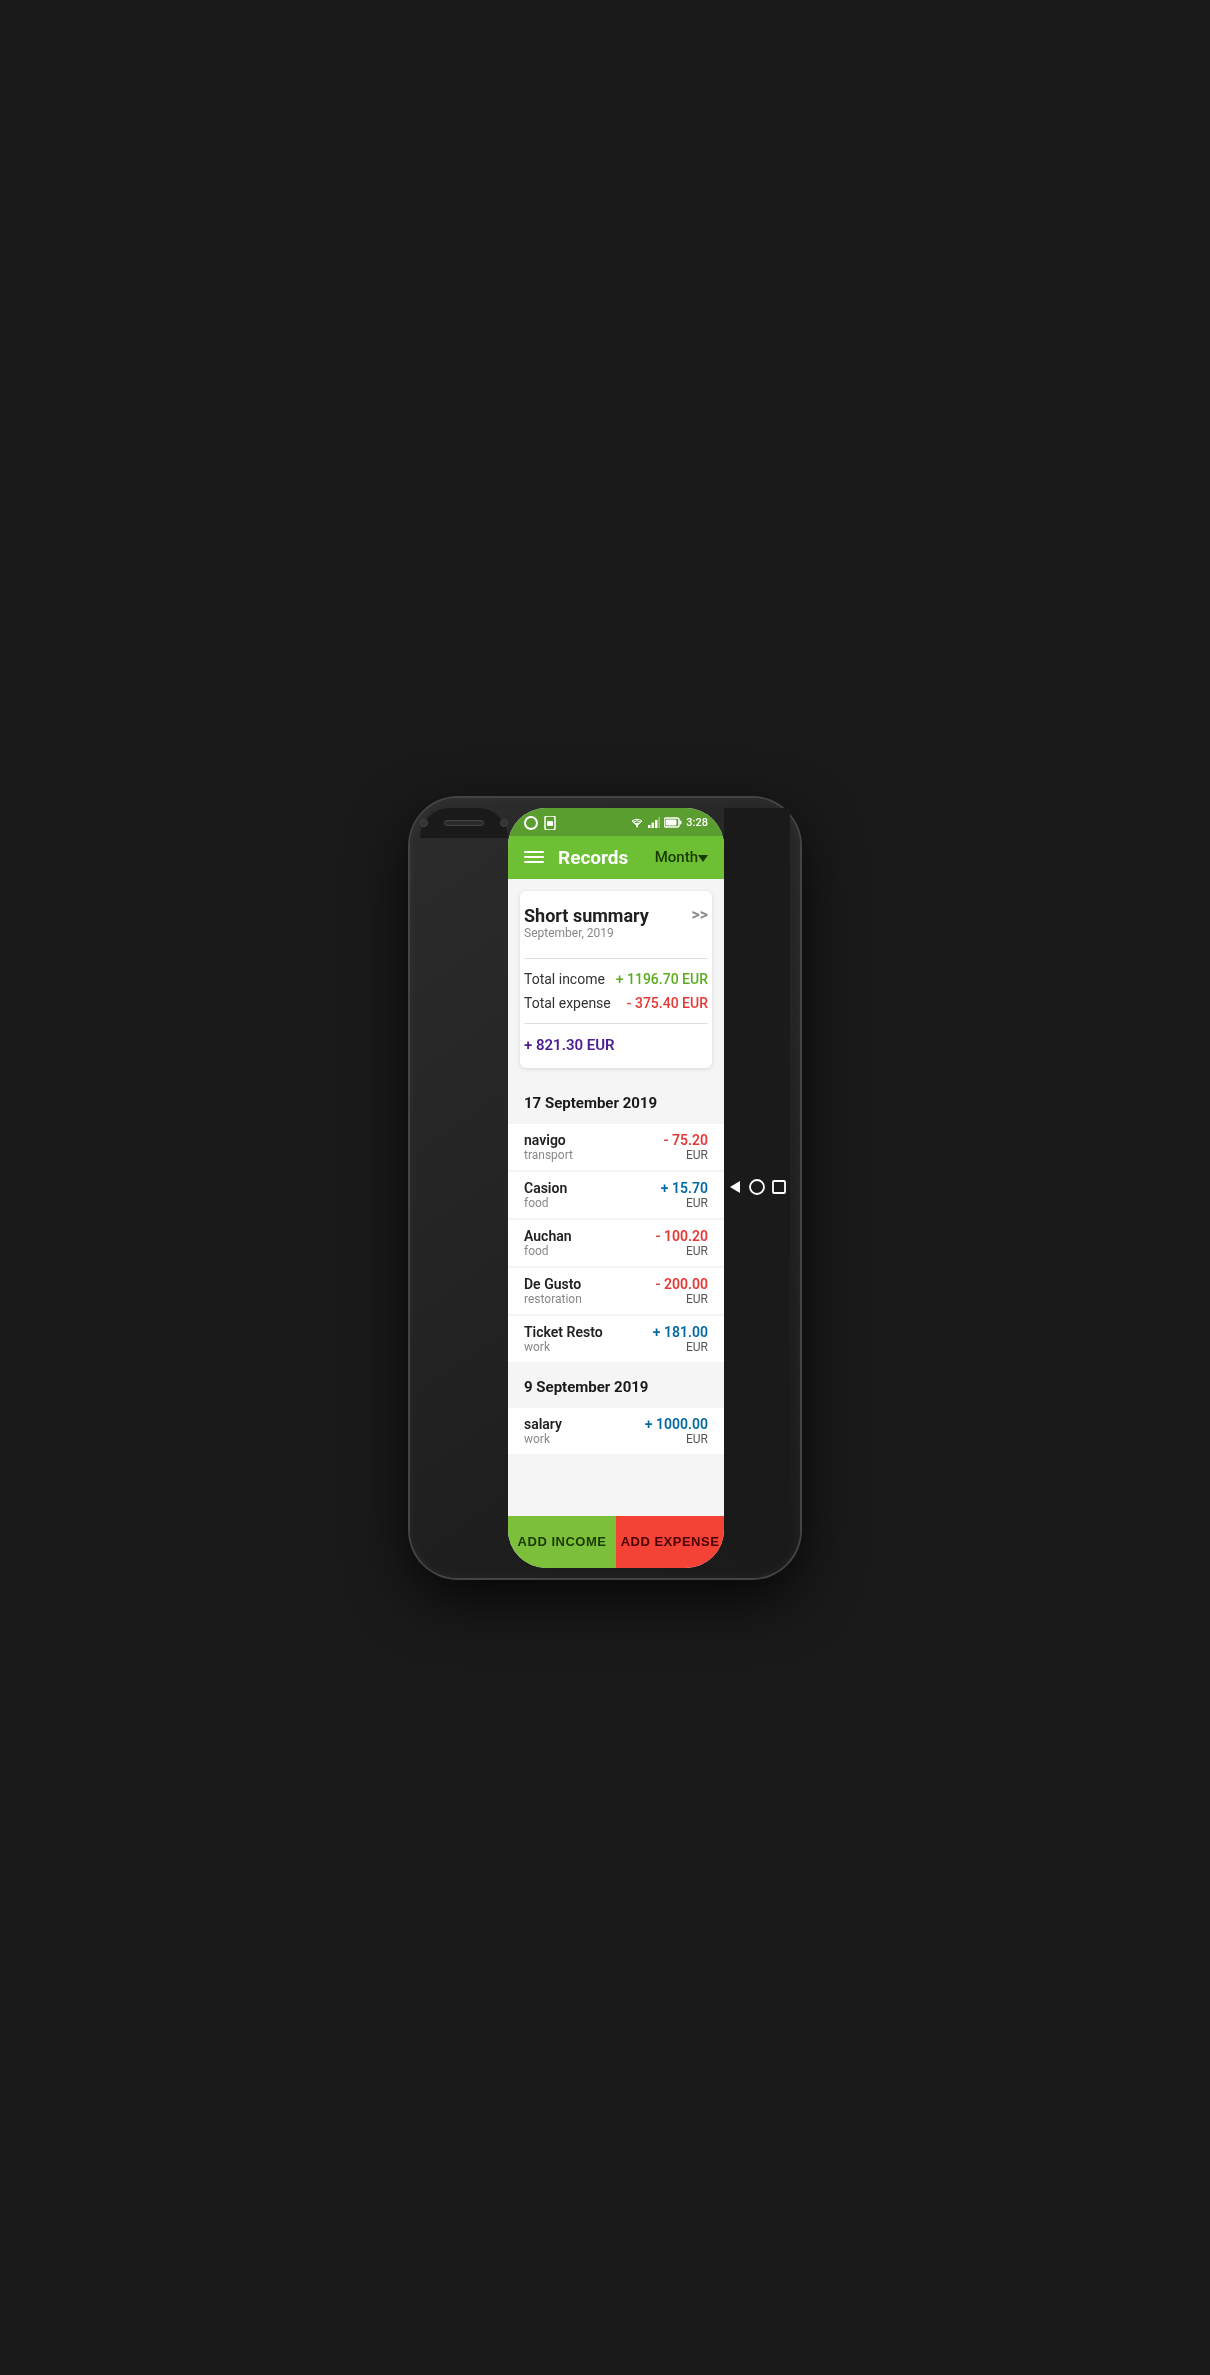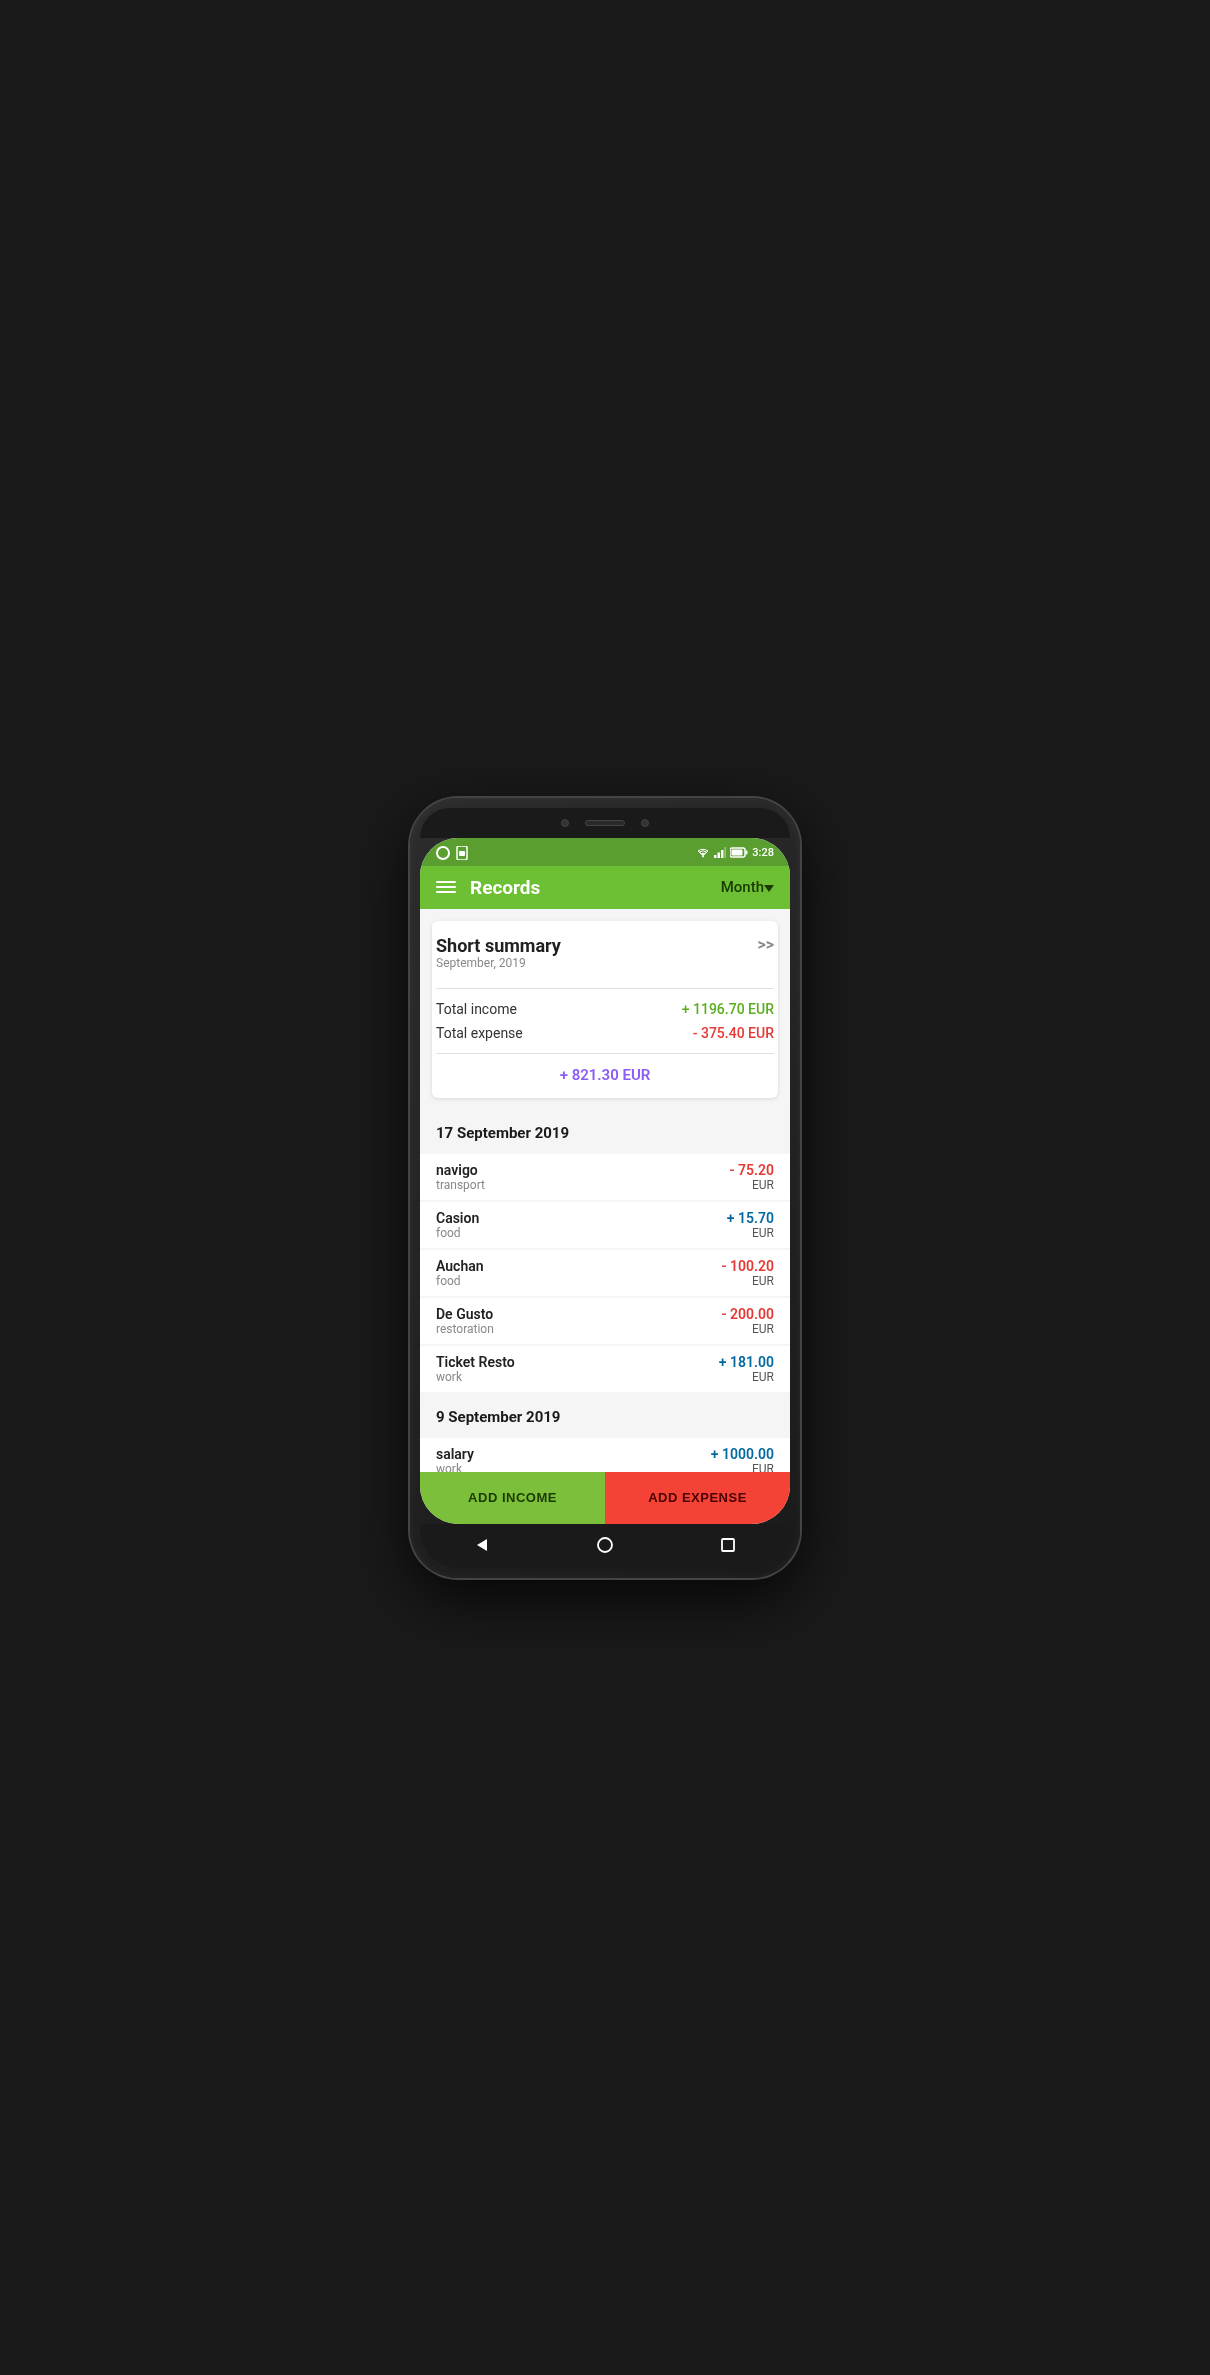--- a/index.html
+++ b/index.html
@@ -15,21 +15,21 @@
 
     .phone-outer {
       width: 390px;
       height: 780px;
       background: linear-gradient(145deg, #2c2c2c, #1a1a1a);
       border-radius: 48px;
       padding: 10px;
       box-shadow: 0 0 0 2px #444, 0 20px 60px rgba(0,0,0,0.8), inset 0 0 10px rgba(255,255,255,0.05);
       position: relative;
       display: flex;
-      flex-direction: column;
+      flex-direction: row;
     }
 
     .phone-screen {
       flex: 1;
       background: #f5f5f5;
       border-radius: 38px;
       overflow: hidden;
       display: flex;
       flex-direction: column;
     }
@@ -189,22 +189,22 @@
       font-weight: 500;
     }
 
     .summary-value.expense {
       color: #e53935;
       font-size: 14px;
       font-weight: 500;
     }
 
     .summary-total {
-      text-align: center;
-      color: #8b5cf6;
+      text-align: left;
+      color: #4c1d95;
       font-size: 15px;
       font-weight: 600;
       padding-top: 4px;
     }
 
     
     .date-section {
       padding: 14px 16px 4px;
     }
 

